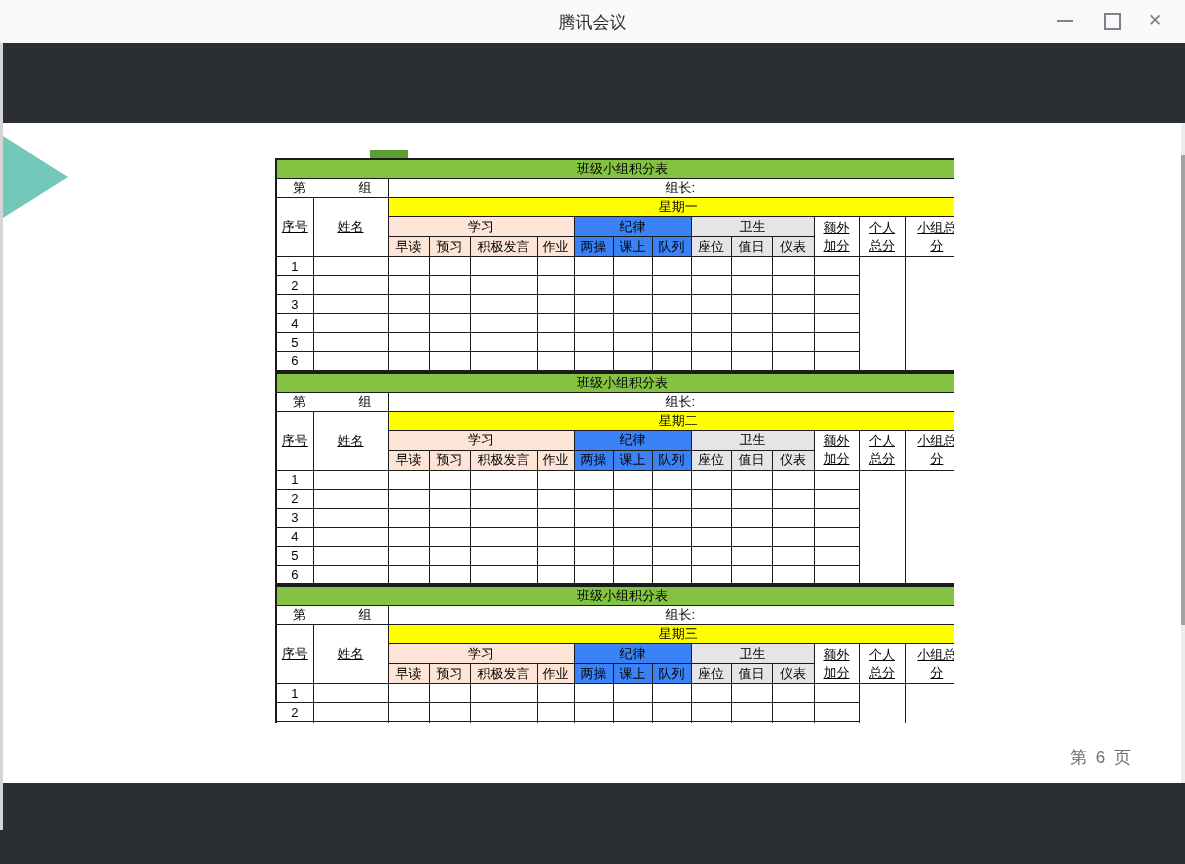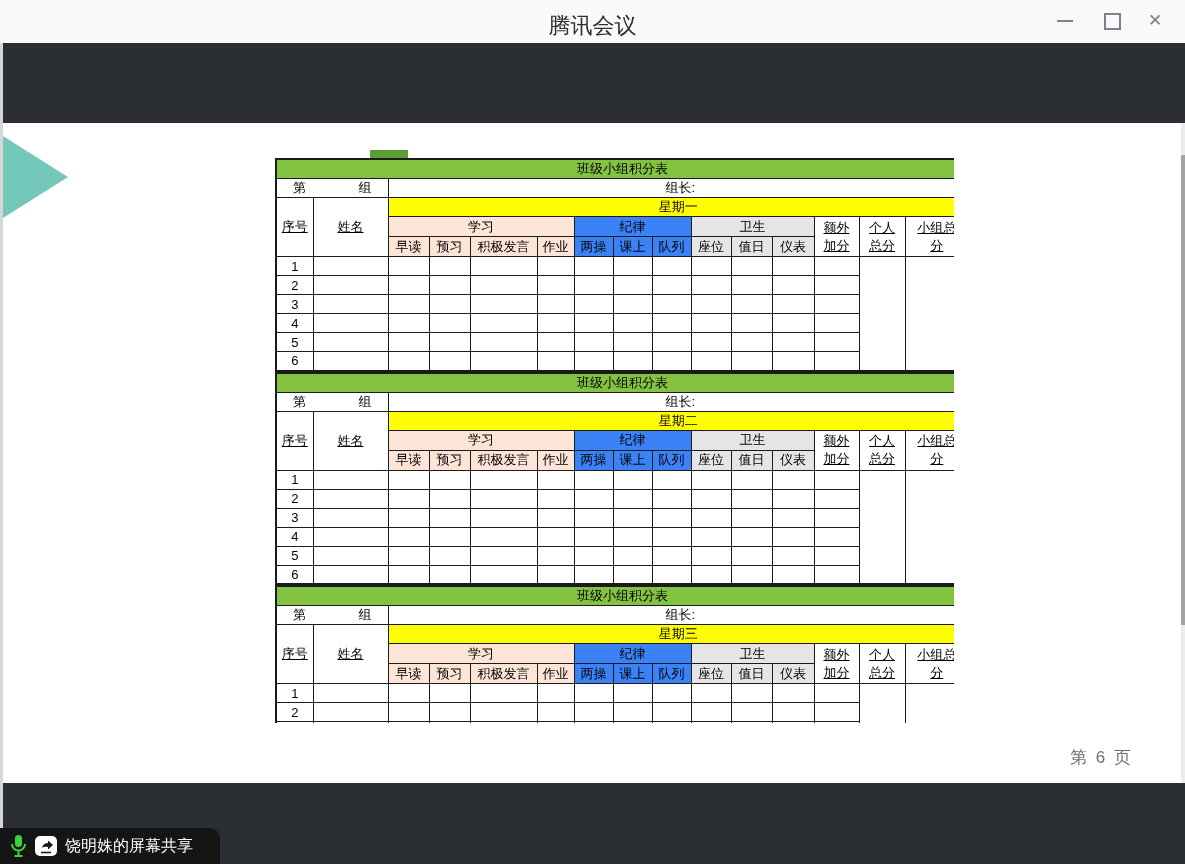--- a/index.html
+++ b/index.html
@@ -1,21 +1,21 @@
 <!DOCTYPE html>
 <html><head>
 <meta charset="utf-8">
 <style>
   * { margin:0; padding:0; box-sizing:border-box; }
   body { font-family:"Liberation Sans","DejaVu Sans",sans-serif; background:#ddd; }
   .screen { position:relative; width:1185px; height:864px; background:#ffffff; overflow:hidden; }
 
   
   .titlebar { position:absolute; left:0; top:0; width:1185px; height:43px; background:#f9f9f9; }
-  .titlebar-title { position:absolute; left:0; right:0; top:11px; text-align:center; font-size:22px; color:#2e2e2e; }
+  .titlebar-title { position:absolute; left:0; right:0; top:11px; text-align:center; font-size:17px; color:#2e2e2e; }
   .win-btn { position:absolute; top:0; width:34px; height:43px; cursor:default; }
   .btn-min { left:1048px; } .btn-max { left:1094px; } .btn-close { left:1140px; }
   .btn-min::after { content:""; position:absolute; left:9px; top:20px; width:16px; height:2px; background:#7c828b; }
   .btn-max::after { content:""; position:absolute; left:10px; top:13px; width:13px; height:13px; border:2px solid #7c828b; }
   .btn-close::after { content:"✕"; position:absolute; left:8px; top:10px; font-size:17px; color:#7c828b; }
 
   
   .letterbox-top { position:absolute; left:0; top:43px; width:1185px; height:80px; background:#2b2e33; }
   .letterbox-bottom { position:absolute; left:0; top:783px; width:1185px; height:81px; background:#2b2e33; }
   .left-edge { position:absolute; left:0; top:43px; width:3px; height:787px; background:#d6d6d6; }
@@ -508,28 +508,14 @@
         </tbody>
       </table>
     </div>
 
   <div class="page-num">第 6 页</div>
 
   <div class="scroll-track">
     <div class="scroll-thumb"></div>
   </div>
 
-  <div class="share-badge">
-    <svg width="17" height="24" viewBox="0 0 17 24">
-      <rect x="5" y="1" width="7" height="12" rx="3.5" fill="#3ed13e"></rect>
-      <path d="M2 10 a6.5 6.5 0 0 0 13 0" fill="none" stroke="#3ed13e" stroke-width="2"></path>
-      <line x1="8.5" y1="17" x2="8.5" y2="21" stroke="#3ed13e" stroke-width="2"></line>
-      <line x1="4.5" y1="22" x2="12.5" y2="22" stroke="#3ed13e" stroke-width="2"></line>
-    </svg>
-    <svg width="22" height="22" viewBox="0 0 22 22">
-      <rect x="0" y="1" width="22" height="20" rx="5" fill="#ffffff"></rect>
-      <path d="M7 13 q1-5 6-5 l0-2.5 5 4.5 -5 4.5 0-2.5 q-4-1-6 1 z" fill="#1a1a1a"></path>
-      <line x1="6" y1="17.5" x2="16" y2="17.5" stroke="#1a1a1a" stroke-width="1.6"></line>
-    </svg>
-    <span class="badge-label">饶明姝的屏幕共享</span>
-  </div>
 
 </div>
 
 </body></html>

